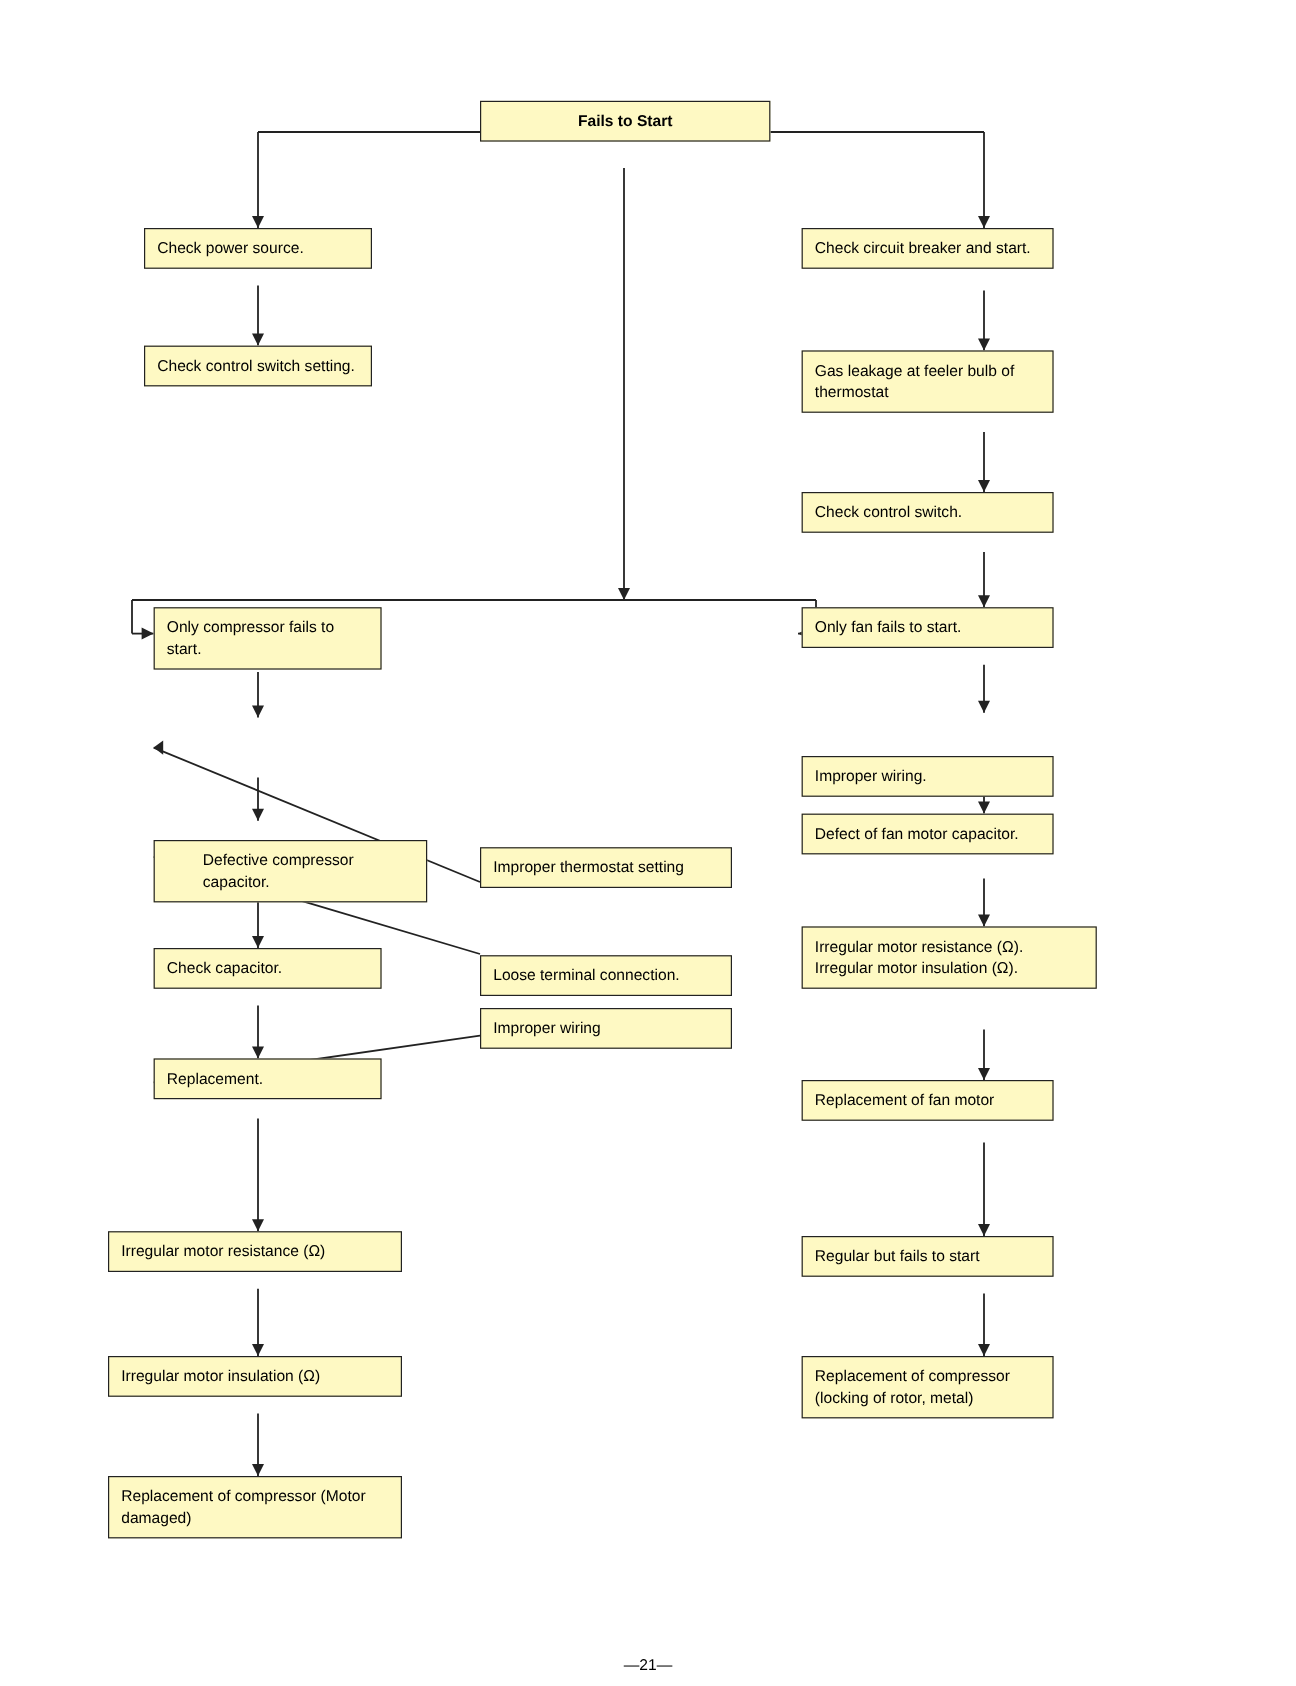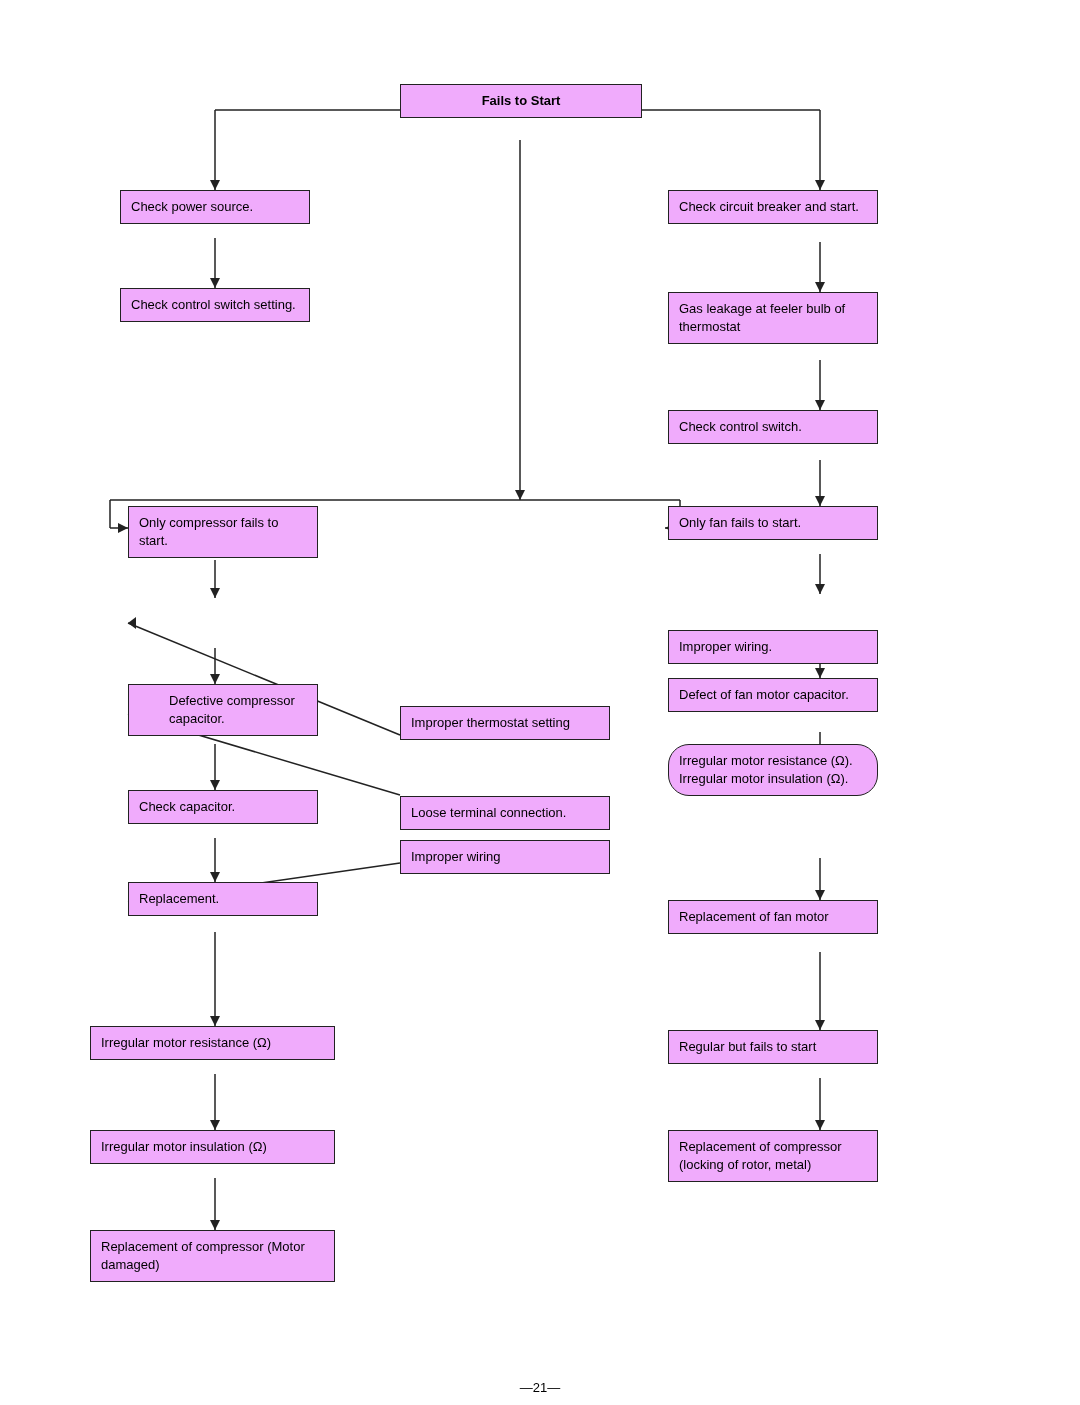--- a/index.html
+++ b/index.html
@@ -18,21 +18,21 @@
       position: relative;
       padding: 40px 30px 60px 30px;
     }
     .flowchart {
       position: relative;
       width: 100%;
     }
     .box {
       position: absolute;
       border: 1.5px solid #222;
-      background: #f0abfc;
+      background: #fef9c3;
       padding: 7px 10px;
       font-size: 13px;
       line-height: 1.4;
     }
     .box-bold {
       font-weight: bold;
     }
     svg.arrows {
       position: absolute;
       top: 0; left: 0;
@@ -154,33 +154,33 @@
     <div class="box" style="left:638px; top:370px; width:210px;">Check control switch.</div>
 
     <div class="box" style="left:98px; top:466px; width:190px;">Only compressor fails to
 start.</div>
 
     <div class="box" style="left:638px; top:466px; width:210px;">Only fan fails to start.</div>
 
 
     <div class="box" style="left:638px; top:554px; width:210px;margin-top:36px;">Improper wiring.</div>
 
-    <div class="box" style="left:98px; top:644px; width:190px;padding-left:40px;">Defective compressor
+    <div class="box" style="left:98px; top:660px; width:228px;padding-left:40px;">Defective compressor
 capacitor.</div>
 
     <div class="box" style="left:638px; top:638px; width:210px;">Defect of fan motor
 capacitor.</div>
 
     <div class="box" style="left:370px; top:666px; width:210px;">Improper thermostat setting</div>
 
     <div class="box" style="left:98px; top:750px; width:190px;">Check capacitor.</div>
 
     <div class="box" style="left:370px; top:756px; width:210px;">Loose terminal connection.</div>
 
-    <div class="box" style="left:638px; top:704px; width:210px;border-radius:21px;">Irregular motor resistance
+    <div class="box" style="left:638px; top:732px; width:246px;">Irregular motor resistance
 (Ω).
 Irregular motor insulation
 (Ω).</div>
 
     <div class="box" style="left:98px; top:842px; width:190px;">Replacement.</div>
 
     <div class="box" style="left:370px; top:800px; width:210px;">Improper wiring</div>
 
     <div class="box" style="left:638px; top:860px; width:210px;">Replacement of fan motor</div>
 

